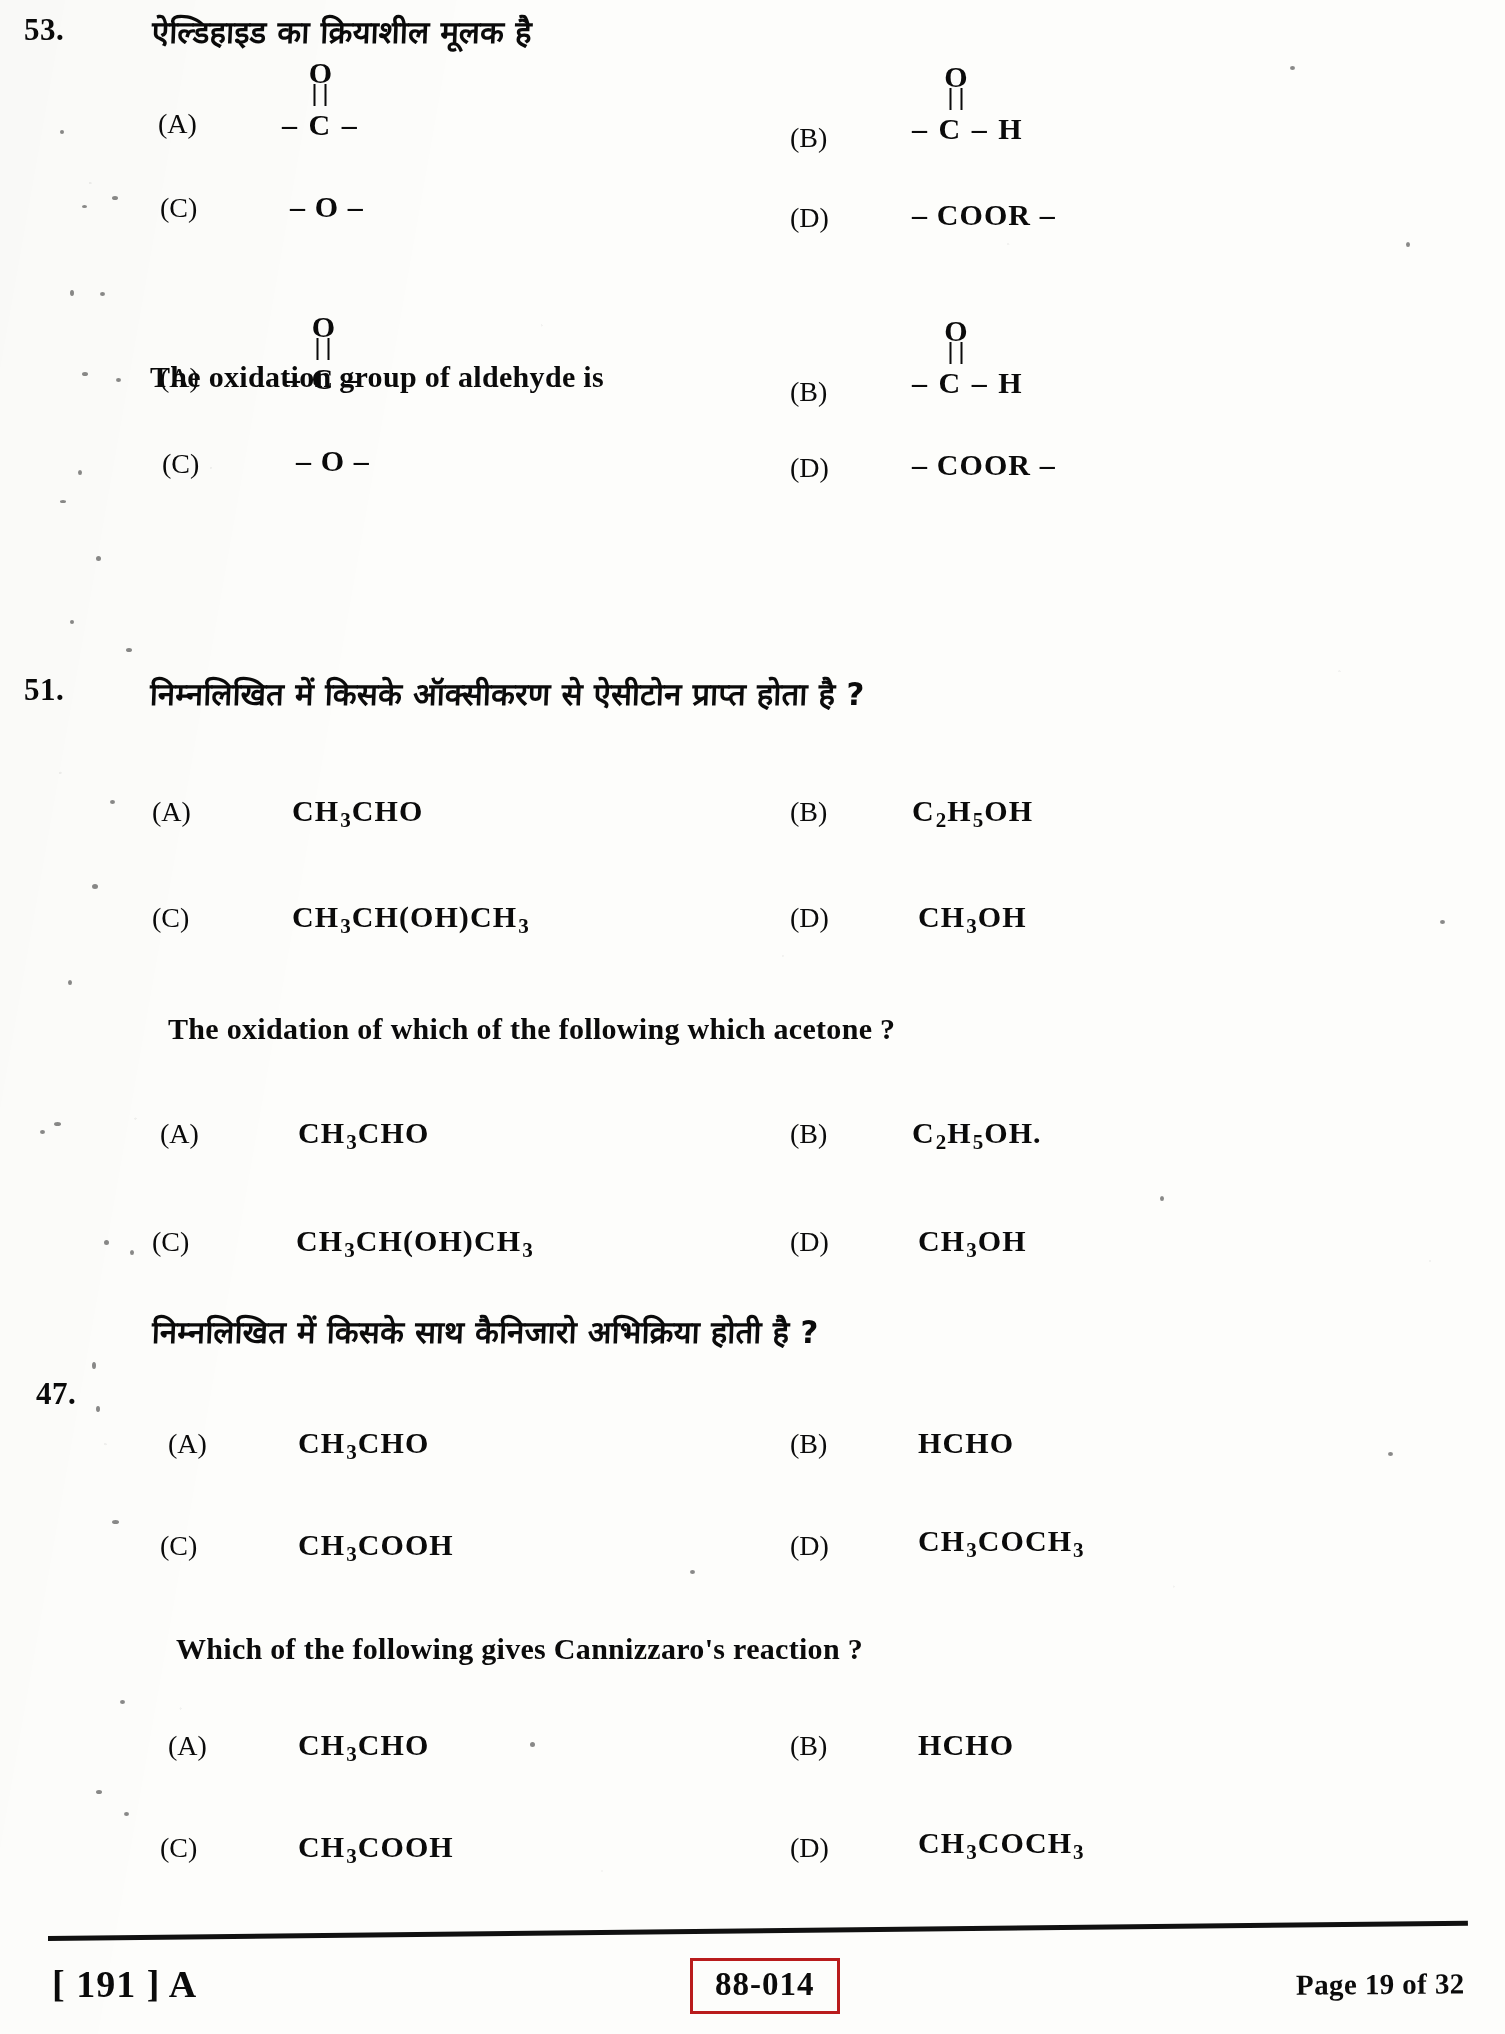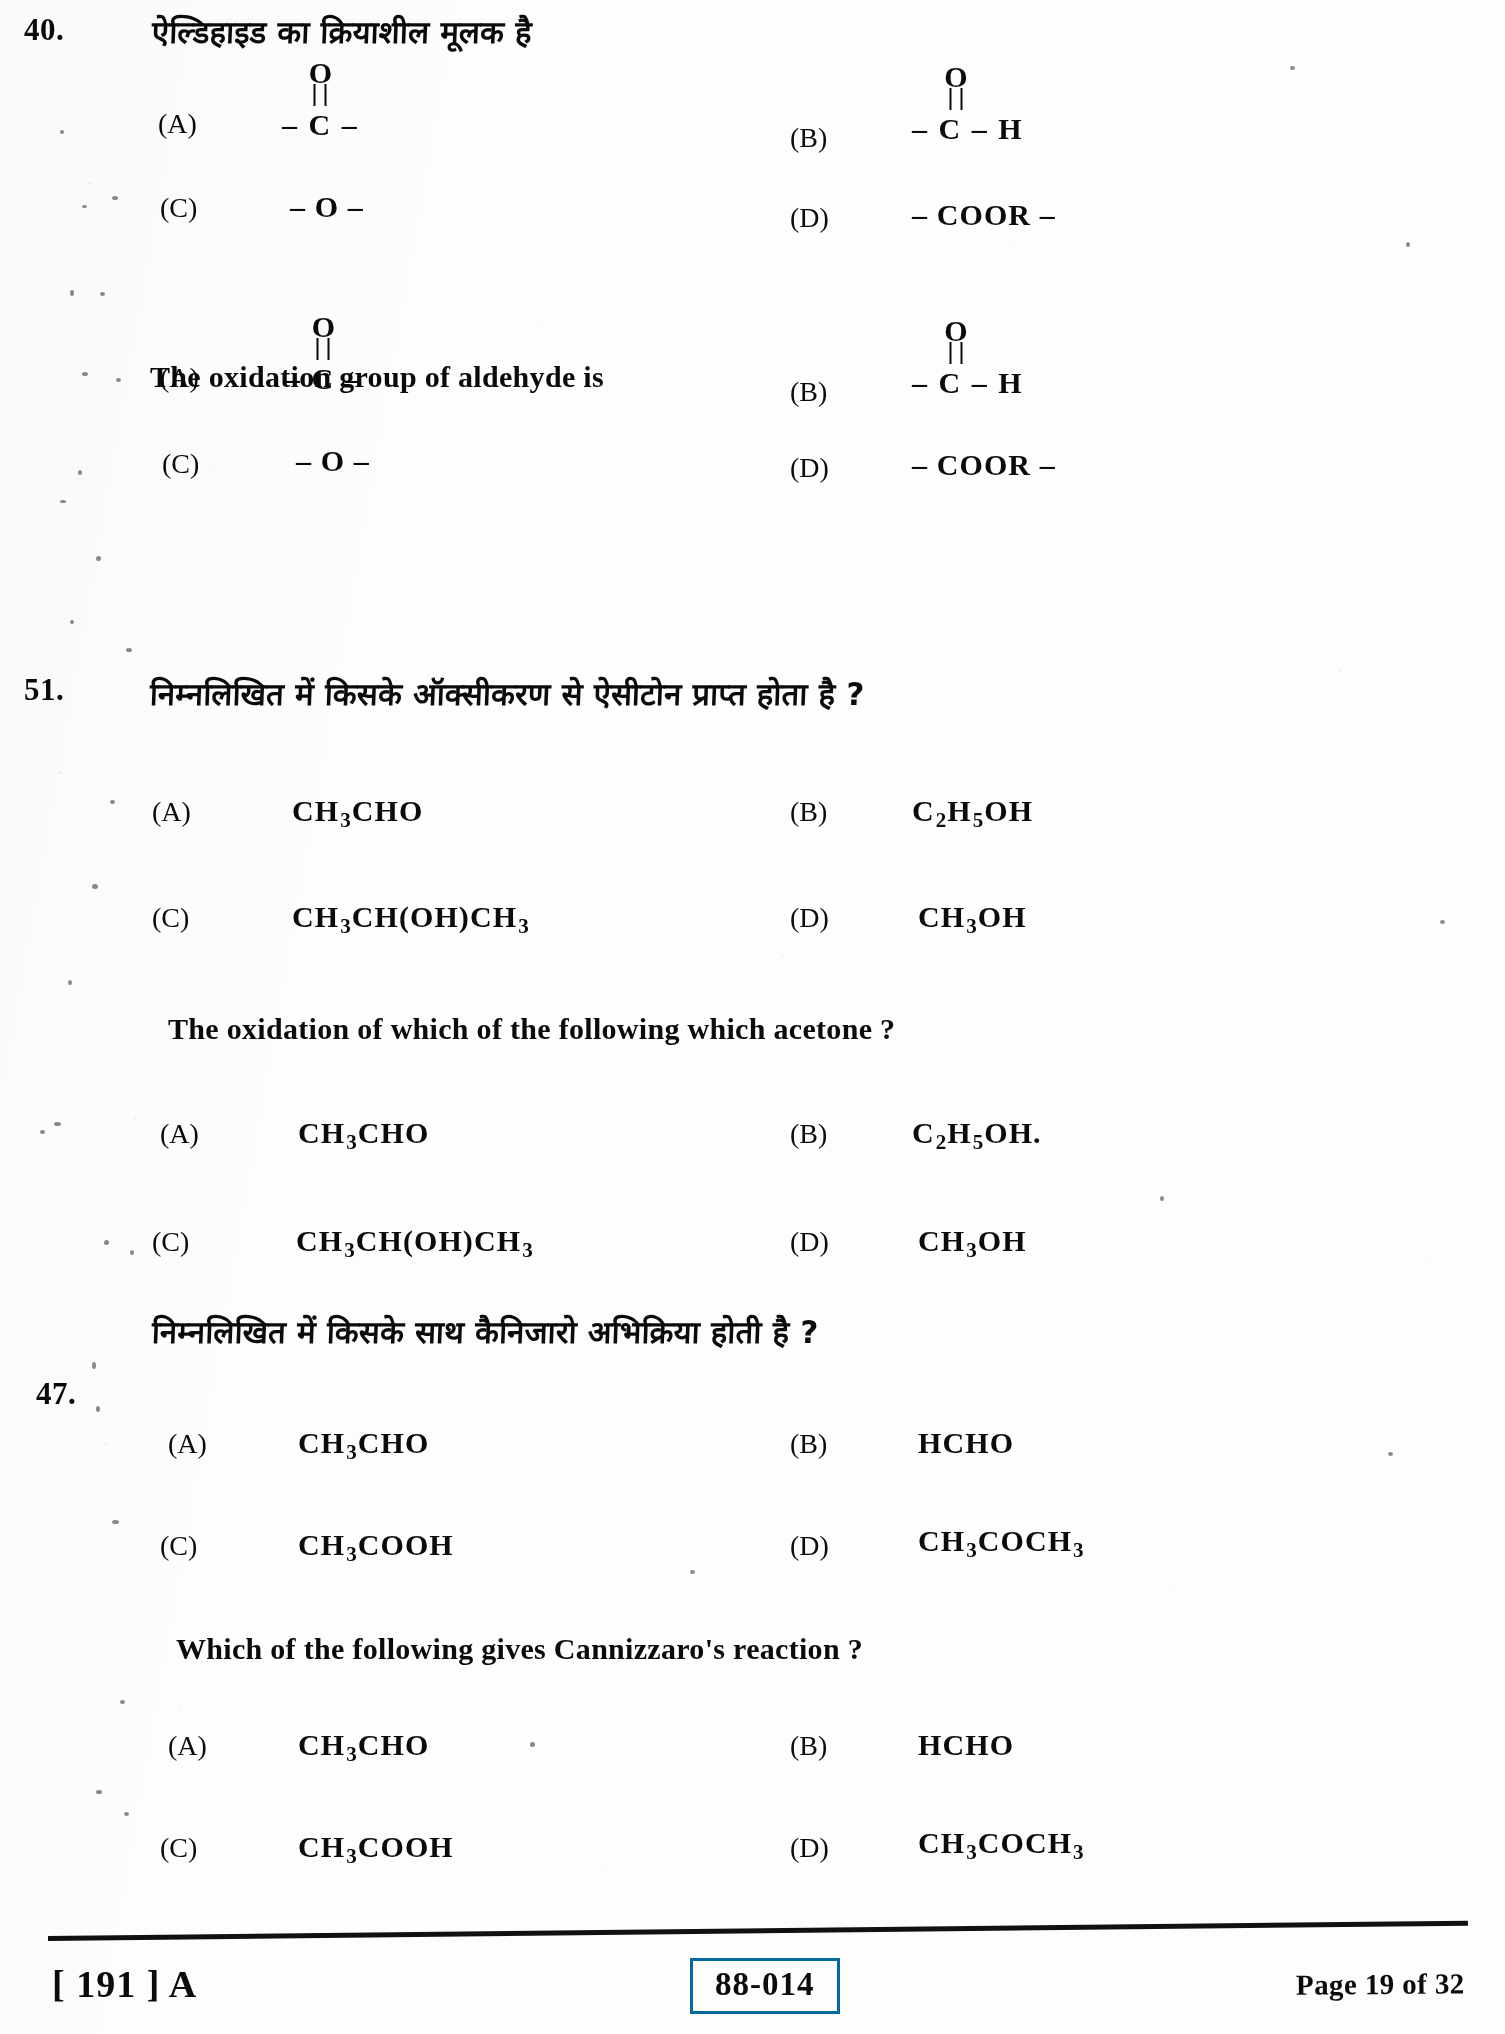--- a/index.html
+++ b/index.html
@@ -134,21 +134,21 @@
     top: 1962px;
     font-family: "Liberation Serif", serif;
     font-size: 38px;
     font-weight: 600;
     letter-spacing: 1px;
   }
   #code-box {
     position: absolute;
     left: 690px;
     top: 1958px;
-    border: 3px solid #0369a1;
+    border: 3px solid #b91c1c;
     padding: 5px 22px 8px 22px;
     font-family: "Liberation Serif", serif;
     font-size: 33px;
     font-weight: 700;
     letter-spacing: 1px;
   }
   #footer-right {
     position: absolute;
     right: 40px;
     top: 1968px;
@@ -166,21 +166,21 @@
     opacity: .55;
     z-index: 30;
   }
 </style>
 </head>
 <body>
 
 <div id="page">
 
   <div class="qblock">
-    <div class="qnum" style="left:24px; top:12px;">40.</div>
+    <div class="qnum" style="left:24px; top:12px;">53.</div>
     <div class="hindi" style="position:absolute; left:152px; top:10px;">ऐल्डिहाइड का क्रियाशील मूलक है</div>
 
     <div class="optlabel" style="left:158px; top:108px;">(A)</div>
     <div class="struct" style="left:282px; top:108px;">
       <span class="o-top">O</span>
       <span class="dbl"></span>
       <span class="base">– C –</span>
     </div>
 
     <div class="optlabel" style="left:790px; top:122px;">(B)</div>

